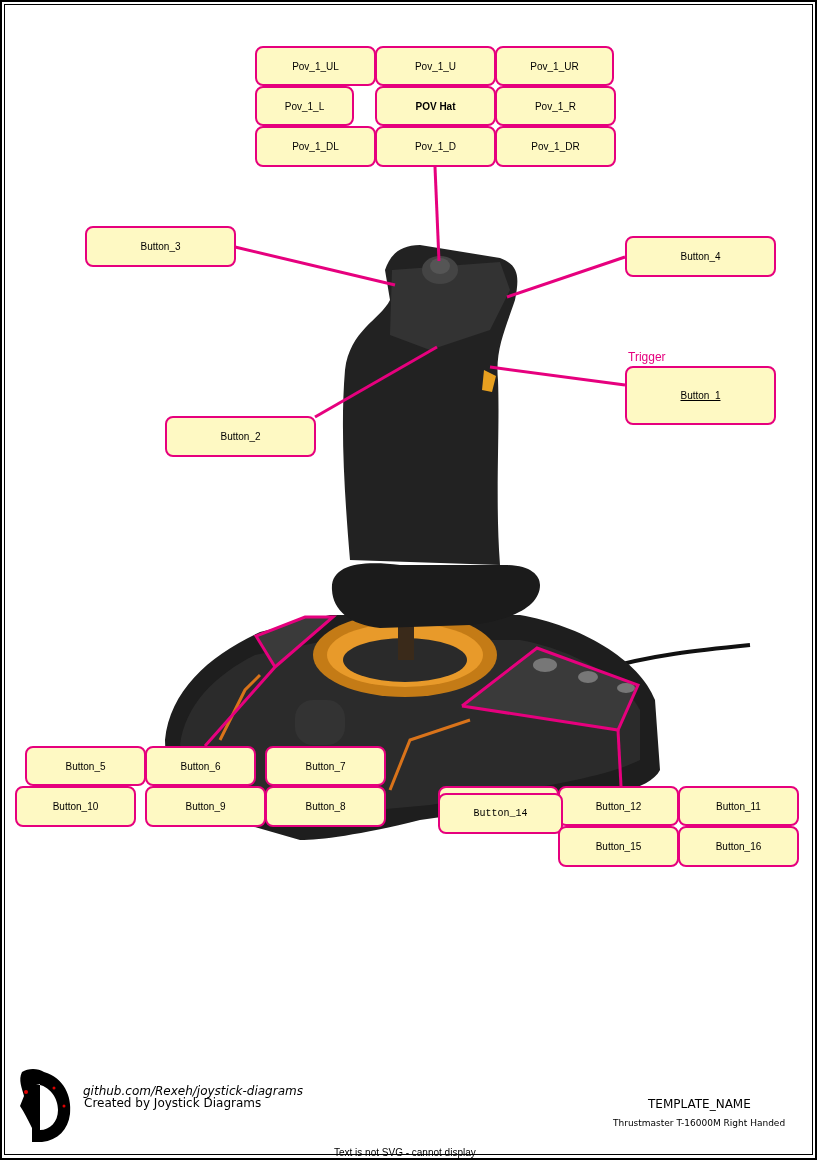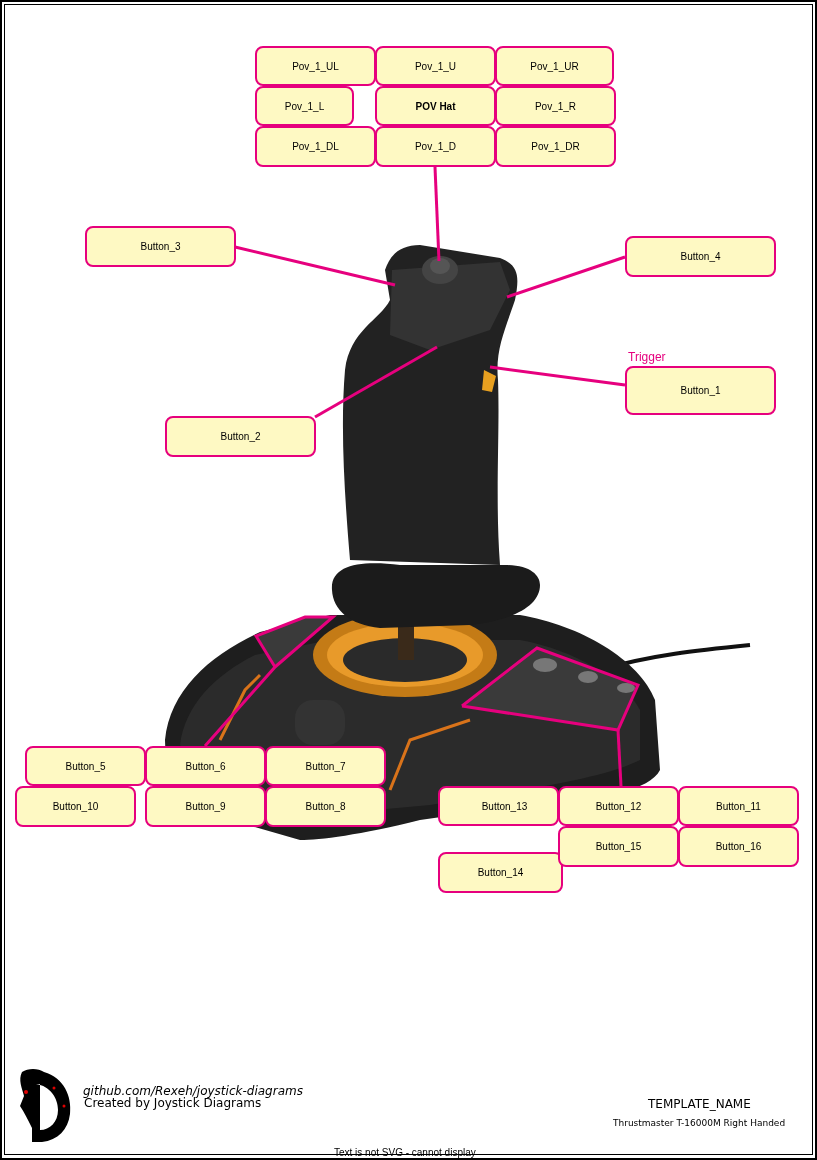--- a/index.html
+++ b/index.html
@@ -76,34 +76,34 @@
 <div class="box" style="left:255px;top:86px;width:99px;height:40px;">Pov_1_L</div>
 <div class="box bold" style="left:375px;top:86px;width:121px;height:40px;">POV Hat</div>
 <div class="box" style="left:495px;top:86px;width:121px;height:40px;">Pov_1_R</div>
 <div class="box" style="left:255px;top:126px;width:121px;height:41px;">Pov_1_DL</div>
 <div class="box" style="left:375px;top:126px;width:121px;height:41px;">Pov_1_D</div>
 <div class="box" style="left:495px;top:126px;width:121px;height:41px;">Pov_1_DR</div>
 
 <div class="box" style="left:85px;top:226px;width:151px;height:41px;">Button_3</div>
 <div class="box" style="left:625px;top:236px;width:151px;height:41px;">Button_4</div>
 <div class="label-trigger" style="left:628px;top:350px;">Trigger</div>
-<div class="box" style="left:625px;top:366px;width:151px;height:49px;">Button_1</div>
+<div class="box" style="left:625px;top:366px;width:151px;height:59px;text-decoration:underline;">Button_1</div>
 <div class="box" style="left:165px;top:416px;width:151px;height:41px;">Button_2</div>
 
 <div class="box" style="left:25px;top:746px;width:121px;height:40px;">Button_5</div>
-<div class="box" style="left:145px;top:746px;width:121px;height:40px;">Button_6</div>
+<div class="box" style="left:145px;top:746px;width:111px;height:40px;">Button_6</div>
 <div class="box" style="left:265px;top:746px;width:121px;height:40px;">Button_7</div>
 <div class="box" style="left:15px;top:786px;width:121px;height:41px;">Button_10</div>
 <div class="box" style="left:145px;top:786px;width:121px;height:41px;">Button_9</div>
 <div class="box" style="left:265px;top:786px;width:121px;height:41px;">Button_8</div>
 
 <div class="box" style="left:438px;top:786px;width:121px;height:40px;padding-left:12px;">Button_13</div>
 <div class="box" style="left:558px;top:786px;width:121px;height:40px;">Button_12</div>
 <div class="box" style="left:678px;top:786px;width:121px;height:40px;">Button_11</div>
-<div class="box" style="left:438px;top:852px;width:125px;height:41px;">Button_14</div>
+<div class="box" style="left:438px;top:793px;width:125px;height:41px;font-family:Liberation Mono, monospace;">Button_14</div>
 <div class="box" style="left:558px;top:826px;width:121px;height:41px;">Button_15</div>
 <div class="box" style="left:678px;top:826px;width:121px;height:41px;">Button_16</div>
 
 <svg style="position:absolute;left:14px;top:1066px;" width="60" height="80">
   <path d="M8,6 C14,2 24,2 30,6 C50,12 58,30 56,48 C54,64 44,74 28,76 L18,76 L18,62 C14,54 10,46 6,40 L10,30 C8,22 4,14 8,6 Z" fill="#000"></path>
   <path d="M22,18 C36,20 44,32 44,44 C44,56 36,64 26,64 L26,18 Z" fill="#fff"></path>
   <circle cx="40" cy="22" r="1.5" fill="#d00"></circle>
   <circle cx="50" cy="40" r="1.5" fill="#d00"></circle>
   <circle cx="12" cy="26" r="2" fill="#d00"></circle>
 </svg>

